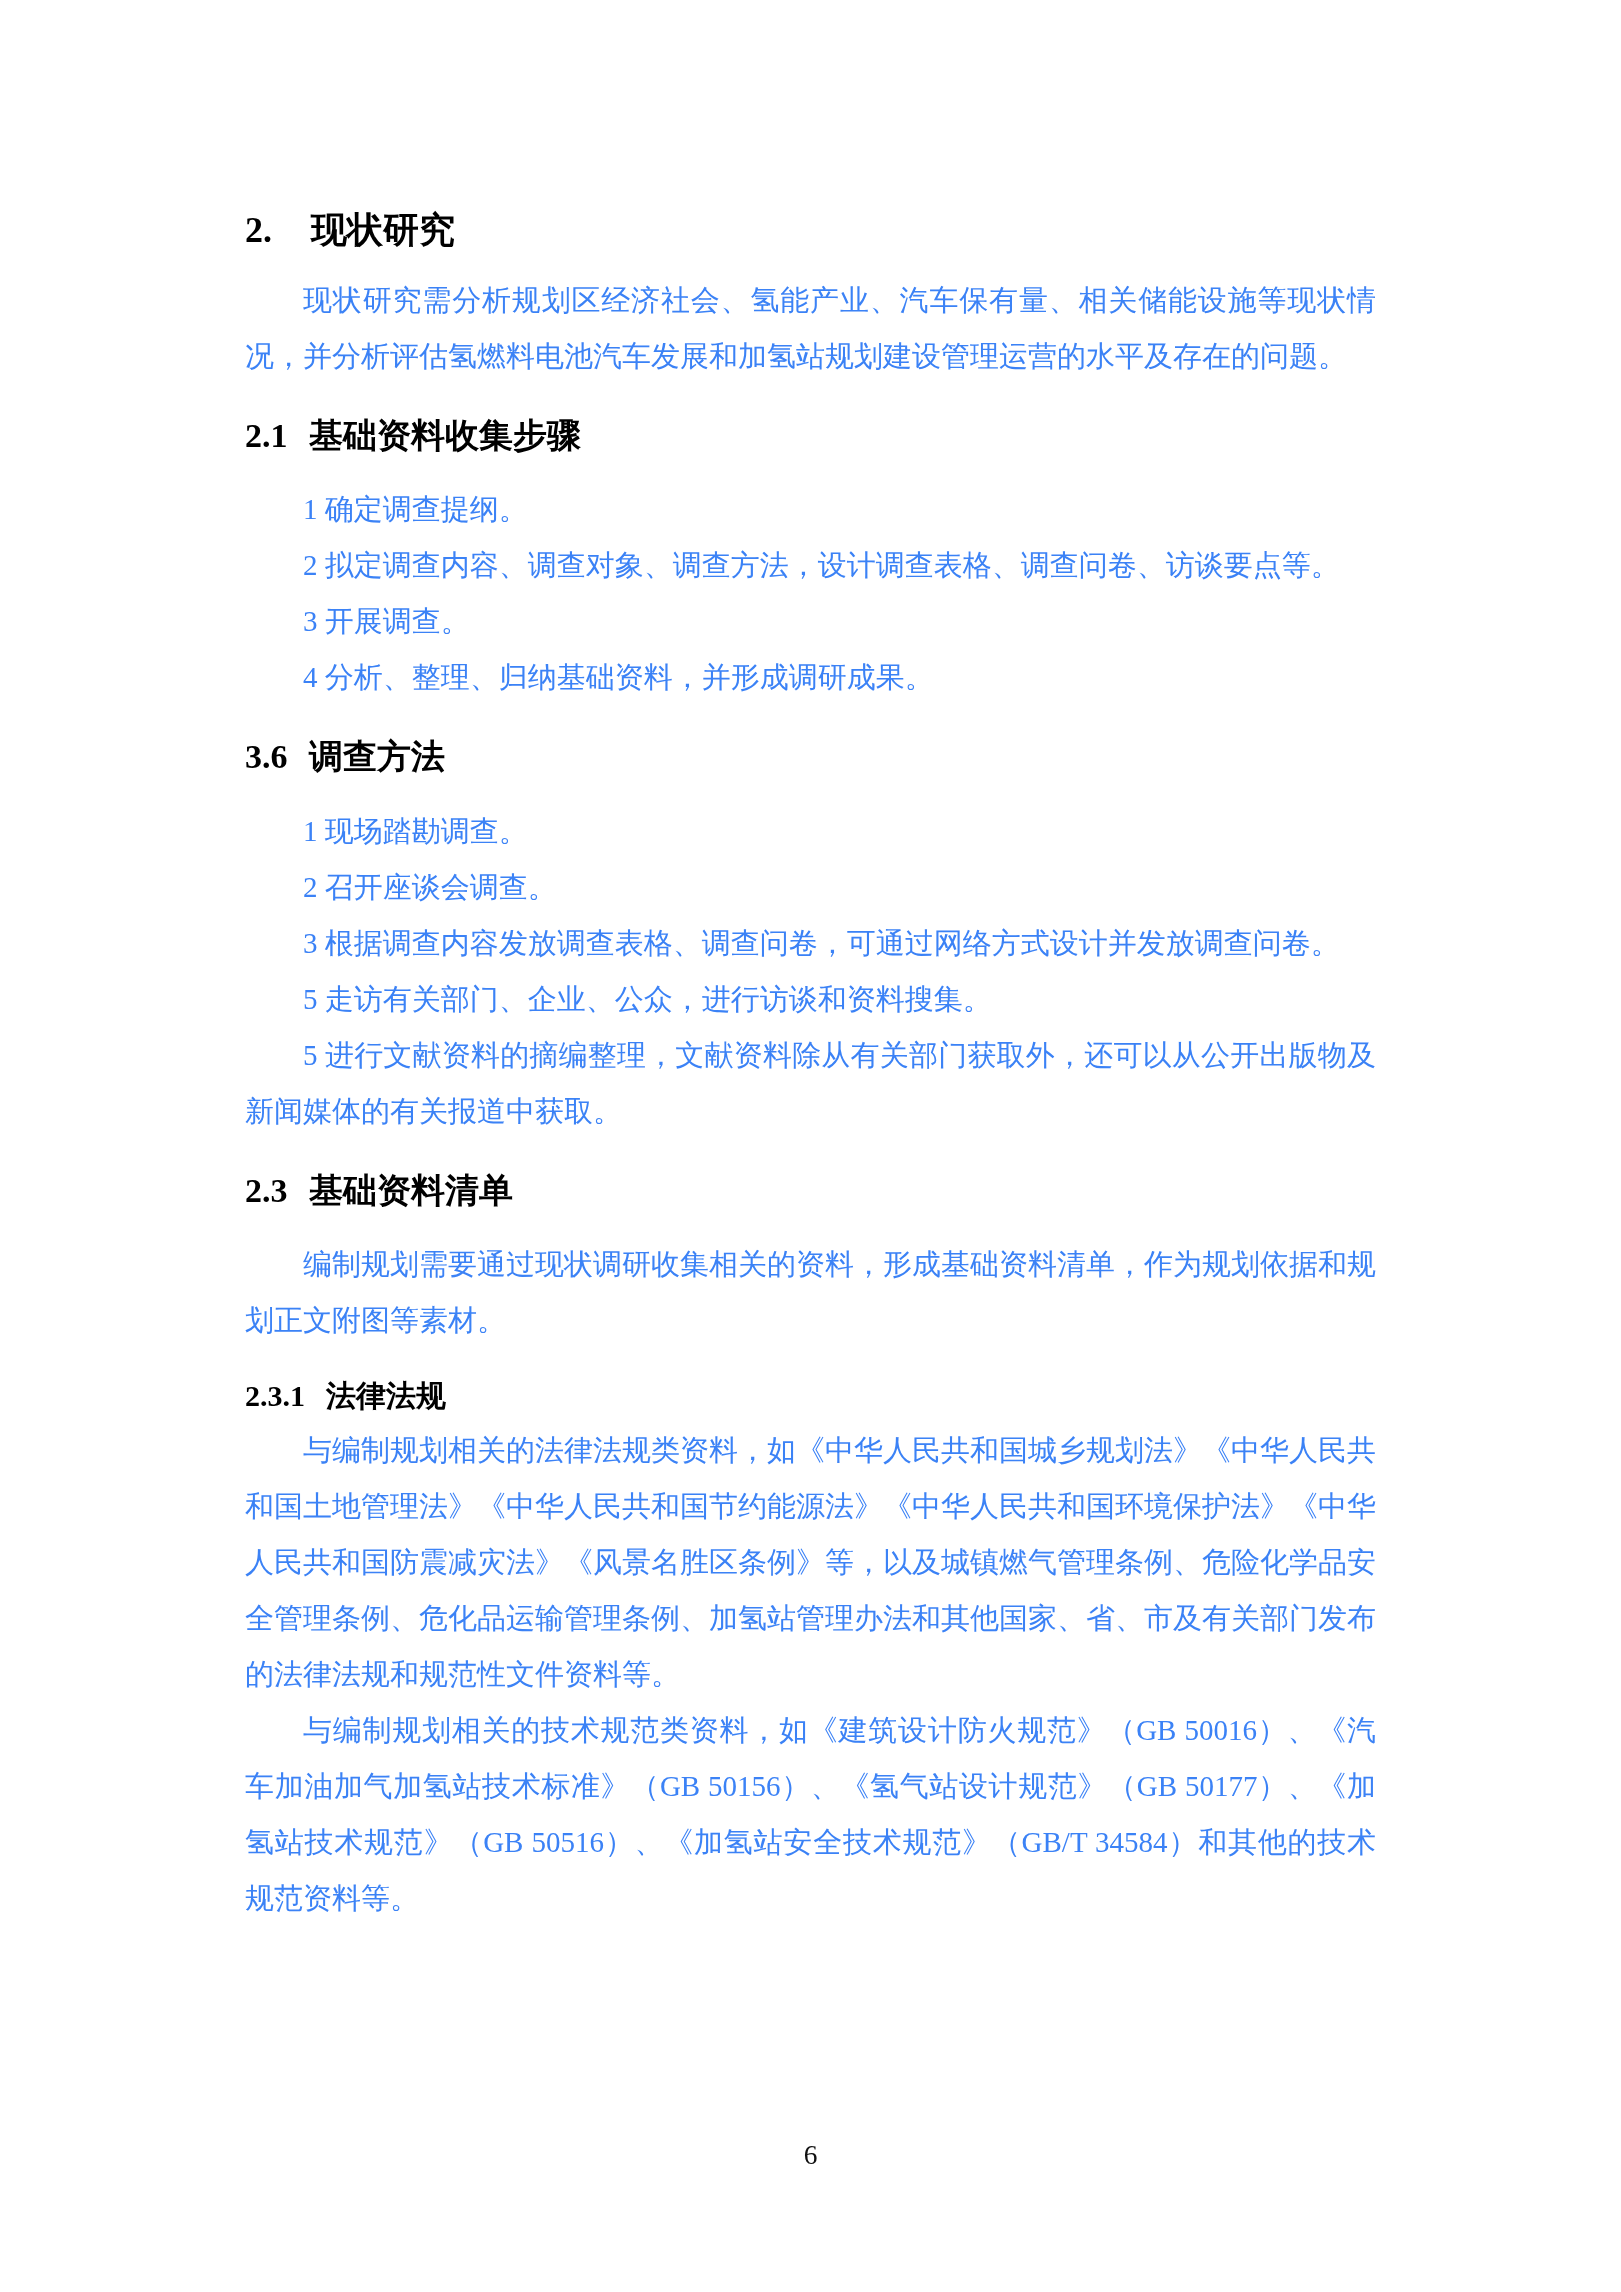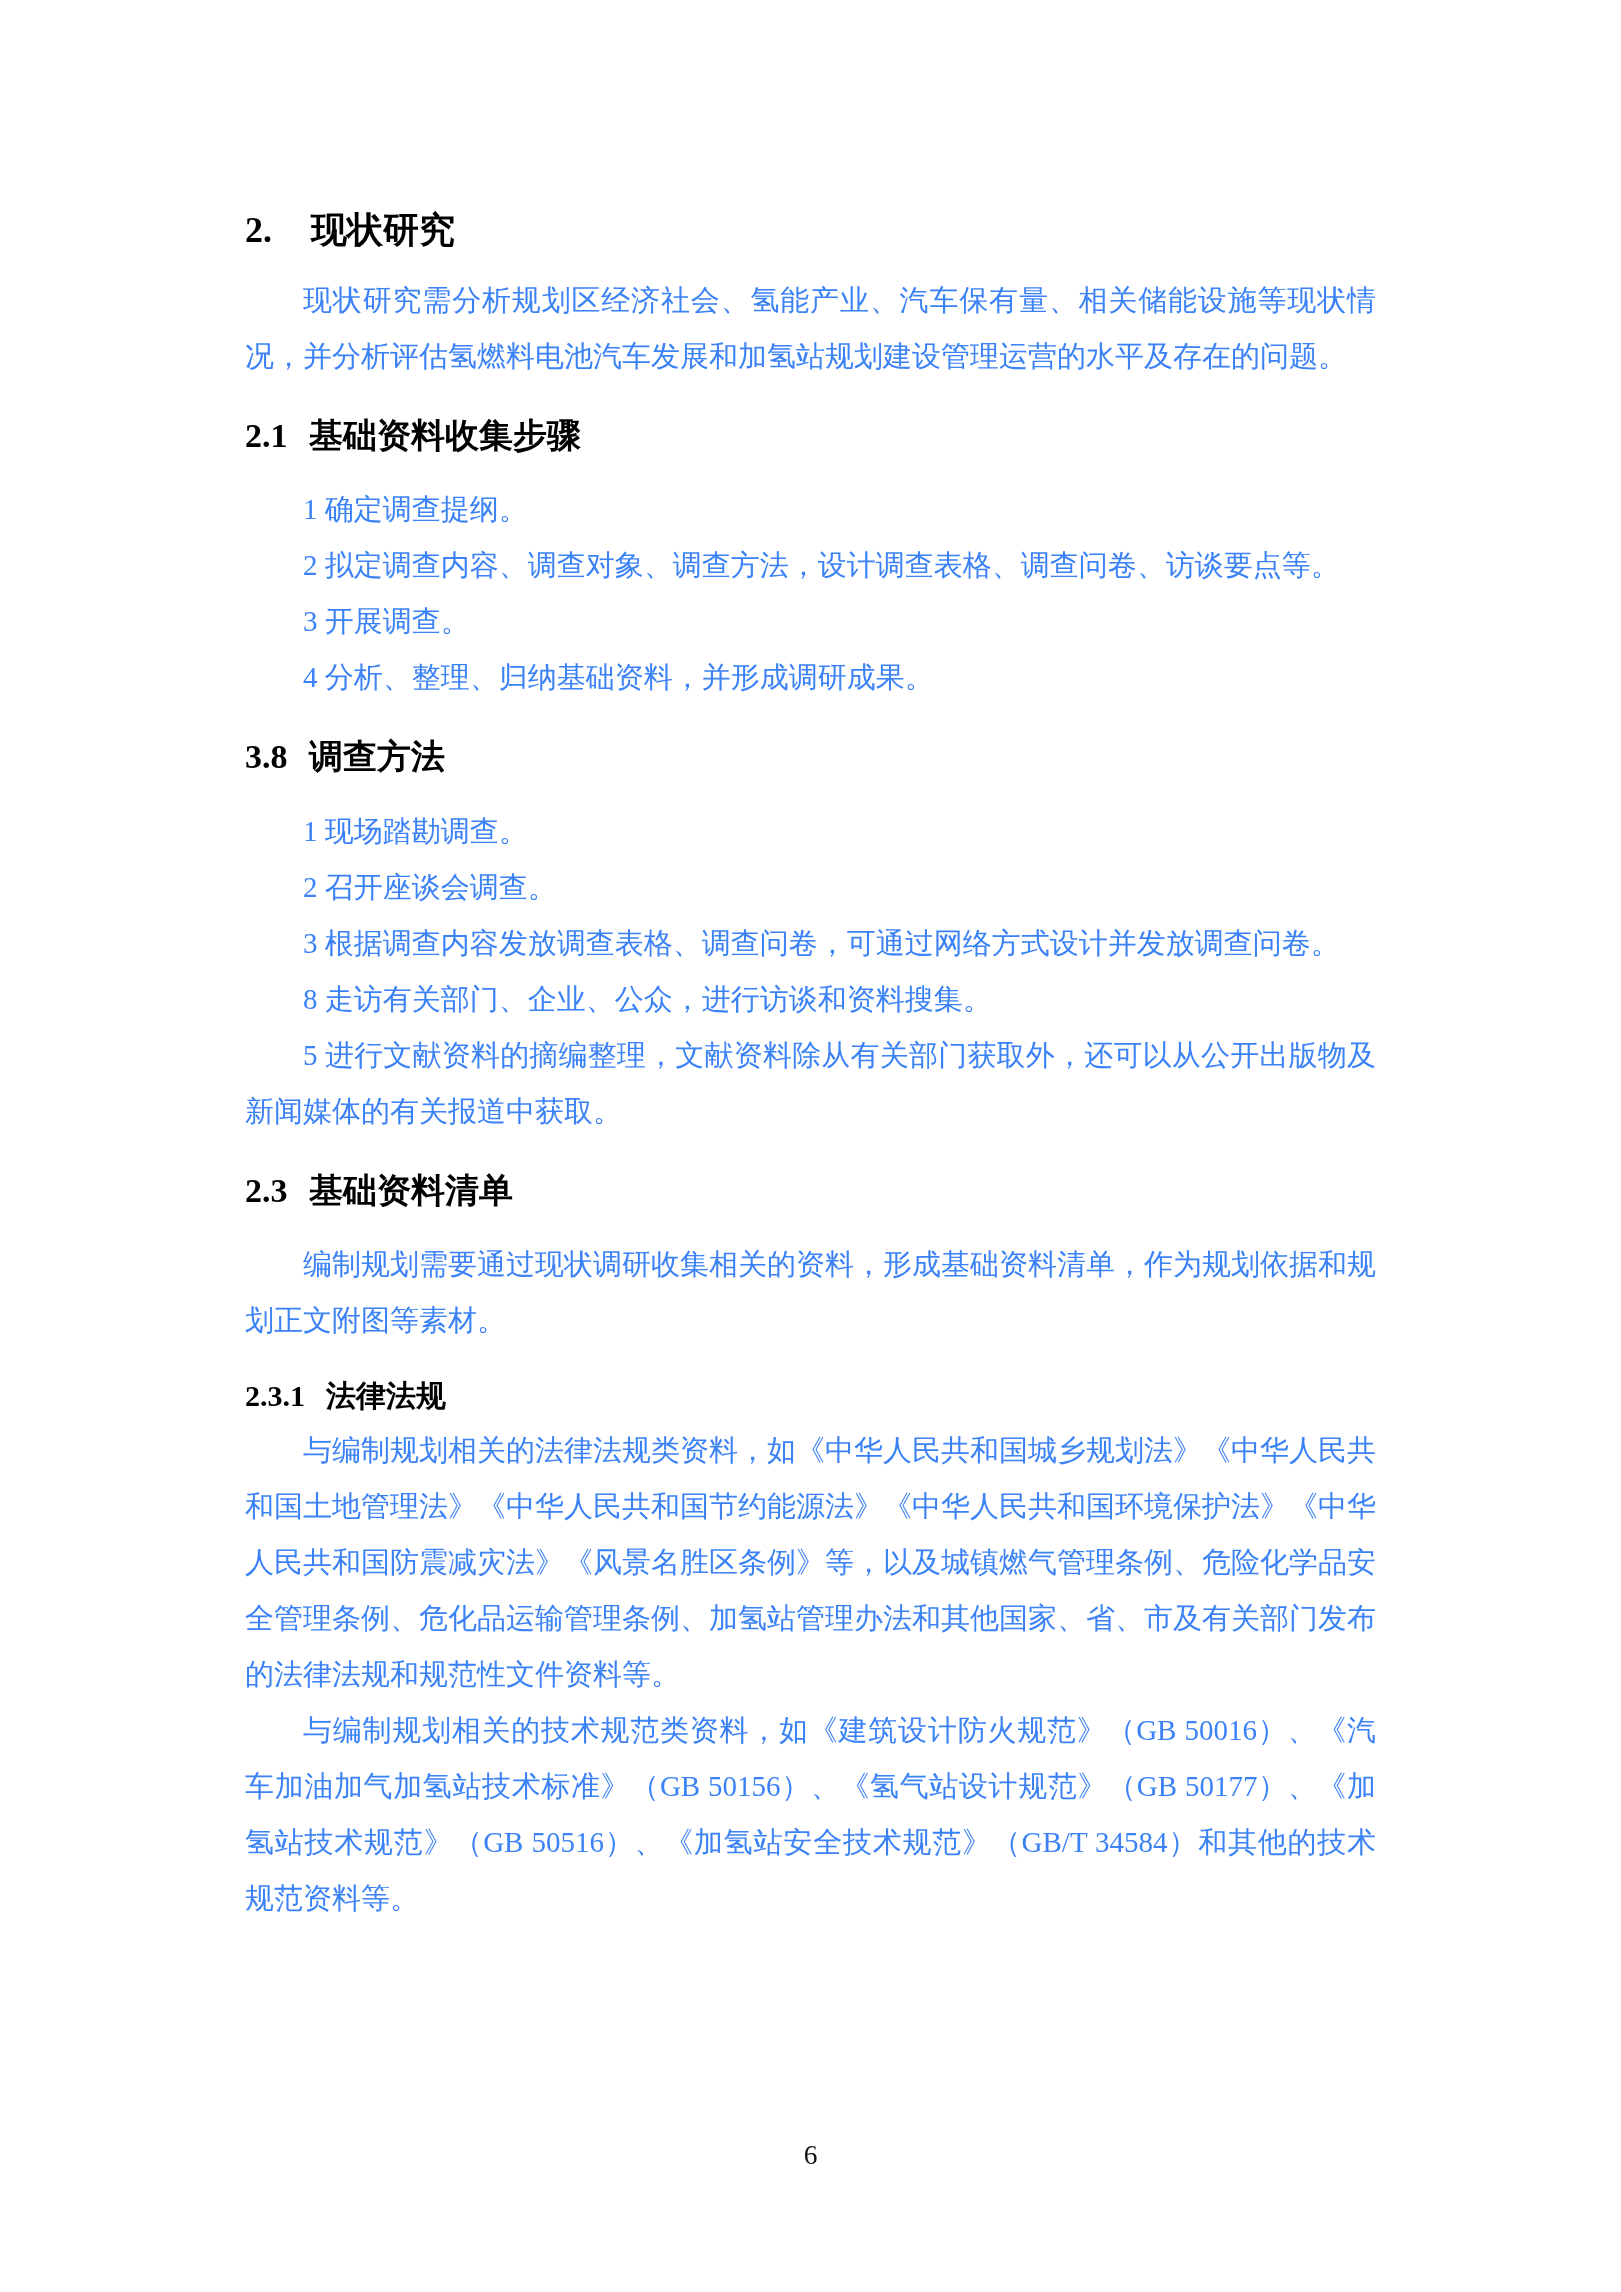--- a/index.html
+++ b/index.html
@@ -77,27 +77,27 @@
       <span>基础资料收集步骤</span>
     </h2>
     <p class="body">1 确定调查提纲。</p>
     <p class="body">2 拟定调查内容、调查对象、调查方法，设计调查表格、调查问卷、访谈要点等。</p>
     <p class="body">3 开展调查。</p>
     <p class="body">4 分析、整理、归纳基础资料，并形成调研成果。</p>
   </section>
 
   <section>
     <h2>
-      <span class="num">3.8</span>
+      <span class="num">3.6</span>
       <span>调查方法</span>
     </h2>
     <p class="body">1 现场踏勘调查。</p>
     <p class="body">2 召开座谈会调查。</p>
     <p class="body">3 根据调查内容发放调查表格、调查问卷，可通过网络方式设计并发放调查问卷。</p>
-    <p class="body">8 走访有关部门、企业、公众，进行访谈和资料搜集。</p>
+    <p class="body">5 走访有关部门、企业、公众，进行访谈和资料搜集。</p>
     <p class="body">5 进行文献资料的摘编整理，文献资料除从有关部门获取外，还可以从公开出版物及新闻媒体的有关报道中获取。</p>
   </section>
 
   <section>
     <h2>
       <span class="num">2.3</span>
       <span>基础资料清单</span>
     </h2>
     <p class="body">编制规划需要通过现状调研收集相关的资料，形成基础资料清单，作为规划依据和规划正文附图等素材。</p>
 

